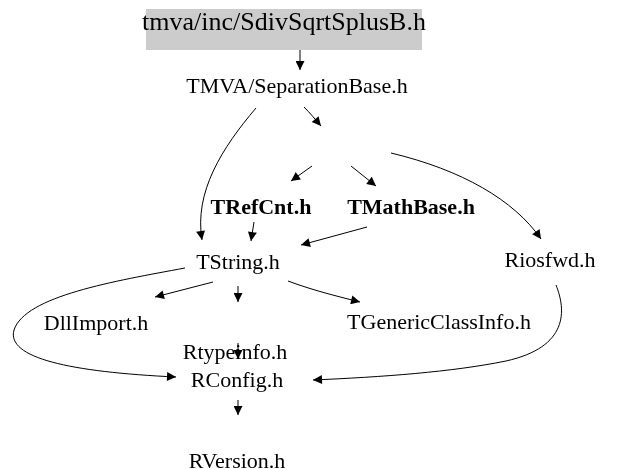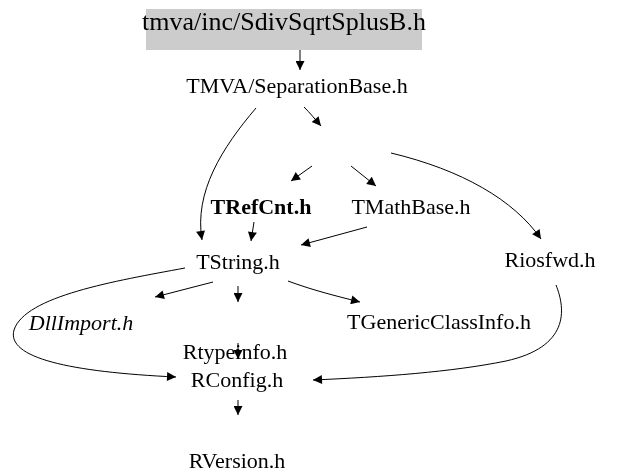--- a/index.html
+++ b/index.html
@@ -83,27 +83,27 @@
 
   <div class="hlbox">
     <span>tmva/inc/SdivSqrtSplusB.h</span>
   </div>
 
   <div class="nlabel" style="left:297px; top:73px;">TMVA/SeparationBase.h</div>
 
 
   <div class="nlabel" style="left:261px; top:194px;font-weight:bold;">TRefCnt.h</div>
 
-  <div class="nlabel" style="left:411px; top:194px;">TMathBase.h</div>
+  <div class="nlabel" style="left:411px; top:194px;font-weight:bold;">TMathBase.h</div>
 
   <div class="nlabel" style="left:238px; top:249px;">TString.h</div>
 
   <div class="nlabel" style="left:550px; top:247px;">Riosfwd.h</div>
 
-  <div class="nlabel" style="left:81px; top:310px;font-style:italic;">DllImport.h</div>
+  <div class="nlabel" style="left:96px; top:310px;">DllImport.h</div>
 
   <div class="nlabel" style="left:235px; top:310px;margin-top:29px;">Rtypeinfo.h</div>
 
   <div class="nlabel" style="left:439px; top:309px;">TGenericClassInfo.h</div>
 
   <div class="nlabel" style="left:237px; top:367px;text-align:center;">RConfig.h</div>
 
   <div class="nlabel" style="left:237px; top:448px;">RVersion.h</div>
 
 </div>

